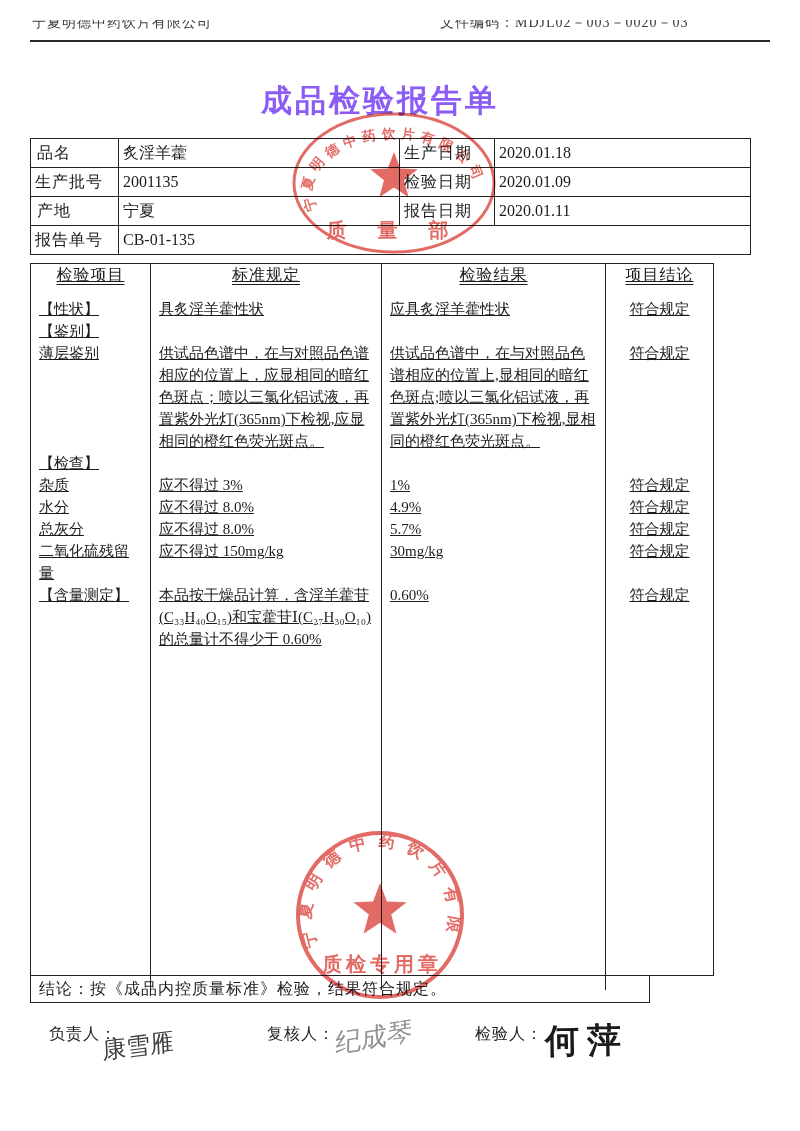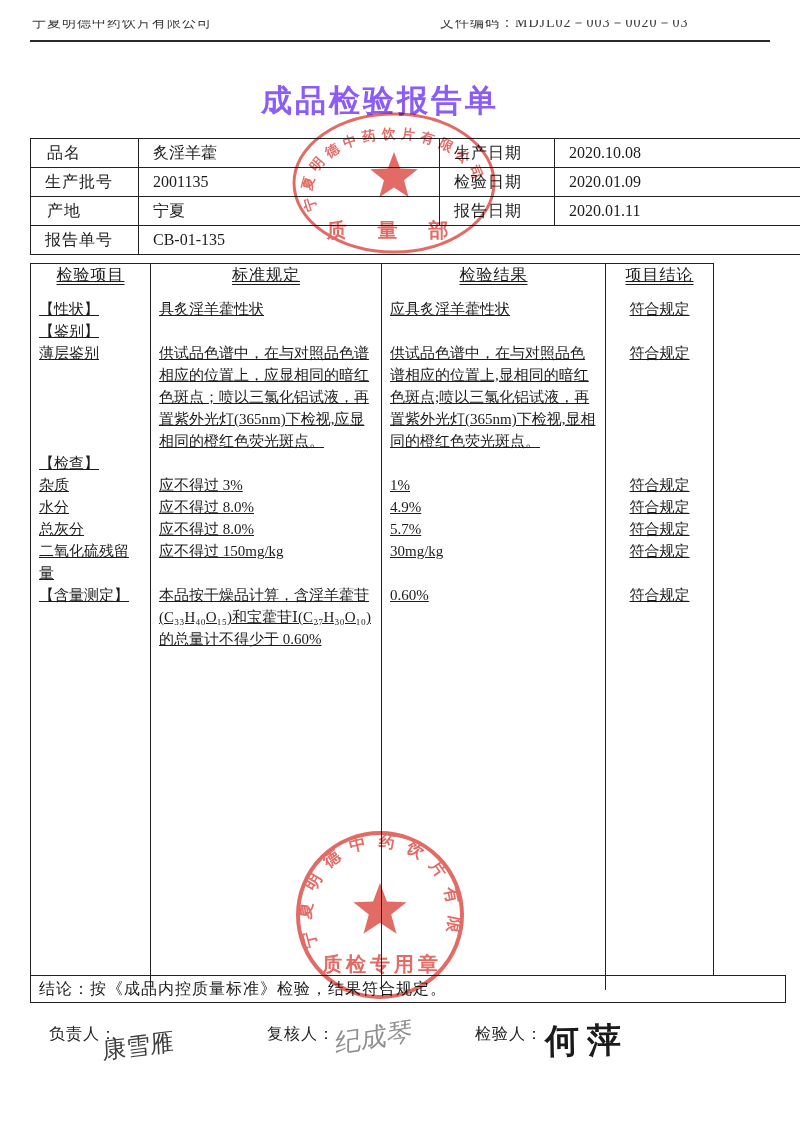--- a/index.html
+++ b/index.html
@@ -11,40 +11,40 @@
   .runhead span{display:block;margin-top:-6px;font-size:14px;color:#3a3a3a;letter-spacing:1px;white-space:nowrap;}
   .runhead.left{left:32px;width:330px;}
   .runhead.right{right:30px;width:330px;text-align:left;}
   .head-rule{position:absolute;left:30px;top:40px;width:740px;height:2px;background:#2a2a2a;}
 
   .doc-title{position:absolute;left:0;top:80px;width:760px;text-align:center;
              font-size:31px;font-weight:700;letter-spacing:3px;color:#8b5cf6;}
 
   
   .info-table{position:absolute;left:30px;top:138px;width:684px;border-collapse:collapse;table-layout:fixed;}
-  .info-table td{border:1px solid #222;height:28px;padding:0 14px;font-size:16px;vertical-align:middle;}
+  .info-table td{border:1px solid #222;height:28px;padding:0 4px;font-size:16px;vertical-align:middle;}
   .info-table .lbl{letter-spacing:1px;}
   .just{display:flex;justify-content:space-between;padding:0 2px;}
 
   
   .main-table{position:absolute;left:30px;top:263px;width:684px;height:713px;
               border:1px solid #222;box-sizing:border-box;
               display:grid;grid-template-columns:120px 231px 224px 1fr;
               grid-auto-rows:min-content;font-size:15px;}
   .main-table .cell{box-sizing:border-box;padding:0 8px;line-height:22px;text-decoration:underline;}
   .main-table .b1{border-right:1px solid #222;}
   .mt-head{padding-top:7px;height:34px;text-align:center;font-size:16px;}
   .mt-head span{text-decoration:underline;text-underline-offset:4px;letter-spacing:1px;}
   .r-first{padding-top:9px;}
   .gap-top{padding-top:10px;}
   .c4{ text-align:center;}
   .filler{min-height:10px;}
   .fill-tall{height:340px;}
 
-  .conclusion-row{position:absolute;left:30px;top:975px;width:756px;height:28px;
+  .conclusion-row{position:absolute;left:30px;top:975px;width:620px;height:28px;
                   border:1px solid #222;box-sizing:border-box;background:transparent;
                   font-size:16px;line-height:26px;padding-left:8px;letter-spacing:1px;}
 
   
   .sig-row{position:absolute;left:30px;top:1016px;width:740px;height:70px;font-size:16px;}
   .sig-label{position:absolute;top:8px;color:#222;letter-spacing:1px;}
   .sig-name{position:absolute;white-space:nowrap;}
   .sig-1l{left:19px;} .sig-1n{left:72px;top:14px;font-size:24px;color:#3d3d3d;transform:rotate(-7deg) skewX(-4deg);}
   .sig-2l{left:237px;} .sig-2n{left:305px;top:4px;font-size:26px;color:#909090;transform:rotate(-9deg) skewX(-10deg);font-weight:400;}
   .sig-3l{left:445px;} .sig-3n{left:515px;top:2px;font-size:34px;color:#1a1a1a;font-weight:700;letter-spacing:8px;transform:rotate(-1deg);}
@@ -73,21 +73,21 @@
   <table class="info-table">
     <tbody>
         <tr>
       <td style="width:79px" class="lbl">
         <span class="just">
               <span>品名</span>
             </span>
       </td>
       <td style="width:272px">炙淫羊藿</td>
       <td style="width:86px" class="lbl">生产日期</td>
-      <td style="width:247px">2020.10.08</td>
+      <td style="width:247px">2020.01.18</td>
     </tr>
     <tr>
       <td class="lbl">生产批号</td>
       <td>2001135</td>
       <td class="lbl">检验日期</td>
       <td>2020.01.09</td>
     </tr>
     <tr>
       <td class="lbl">
         <span class="just">

